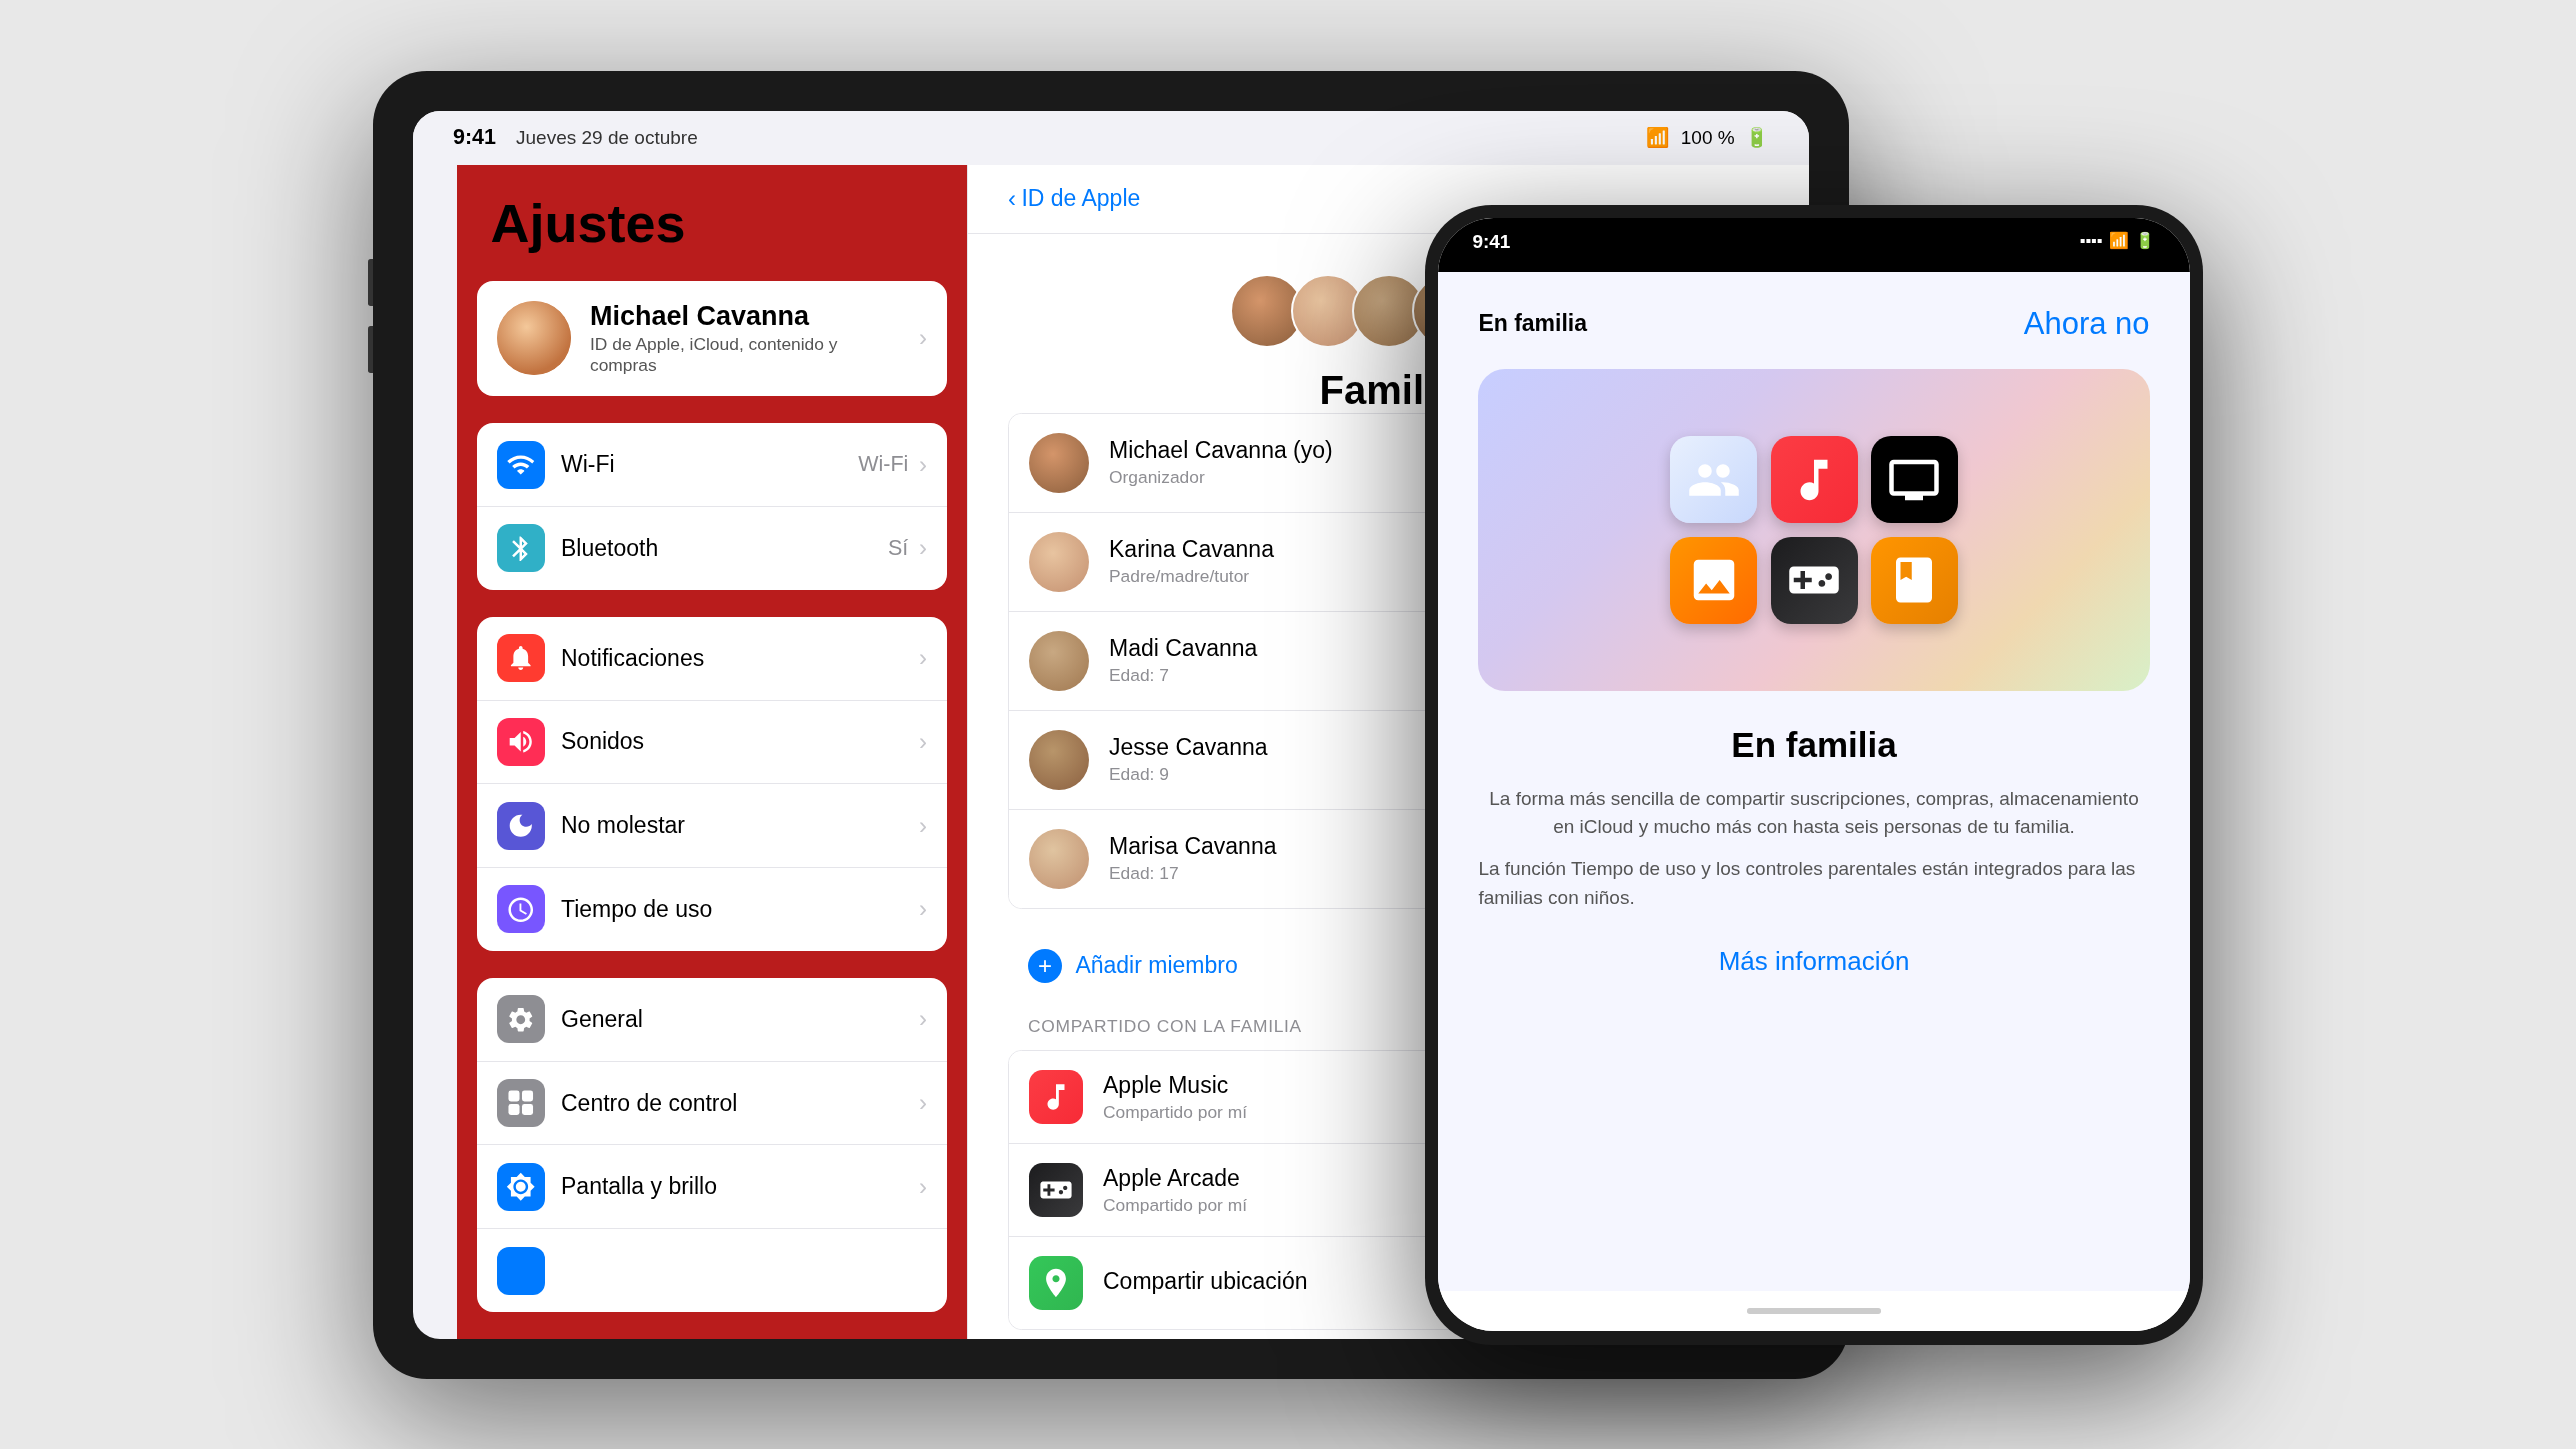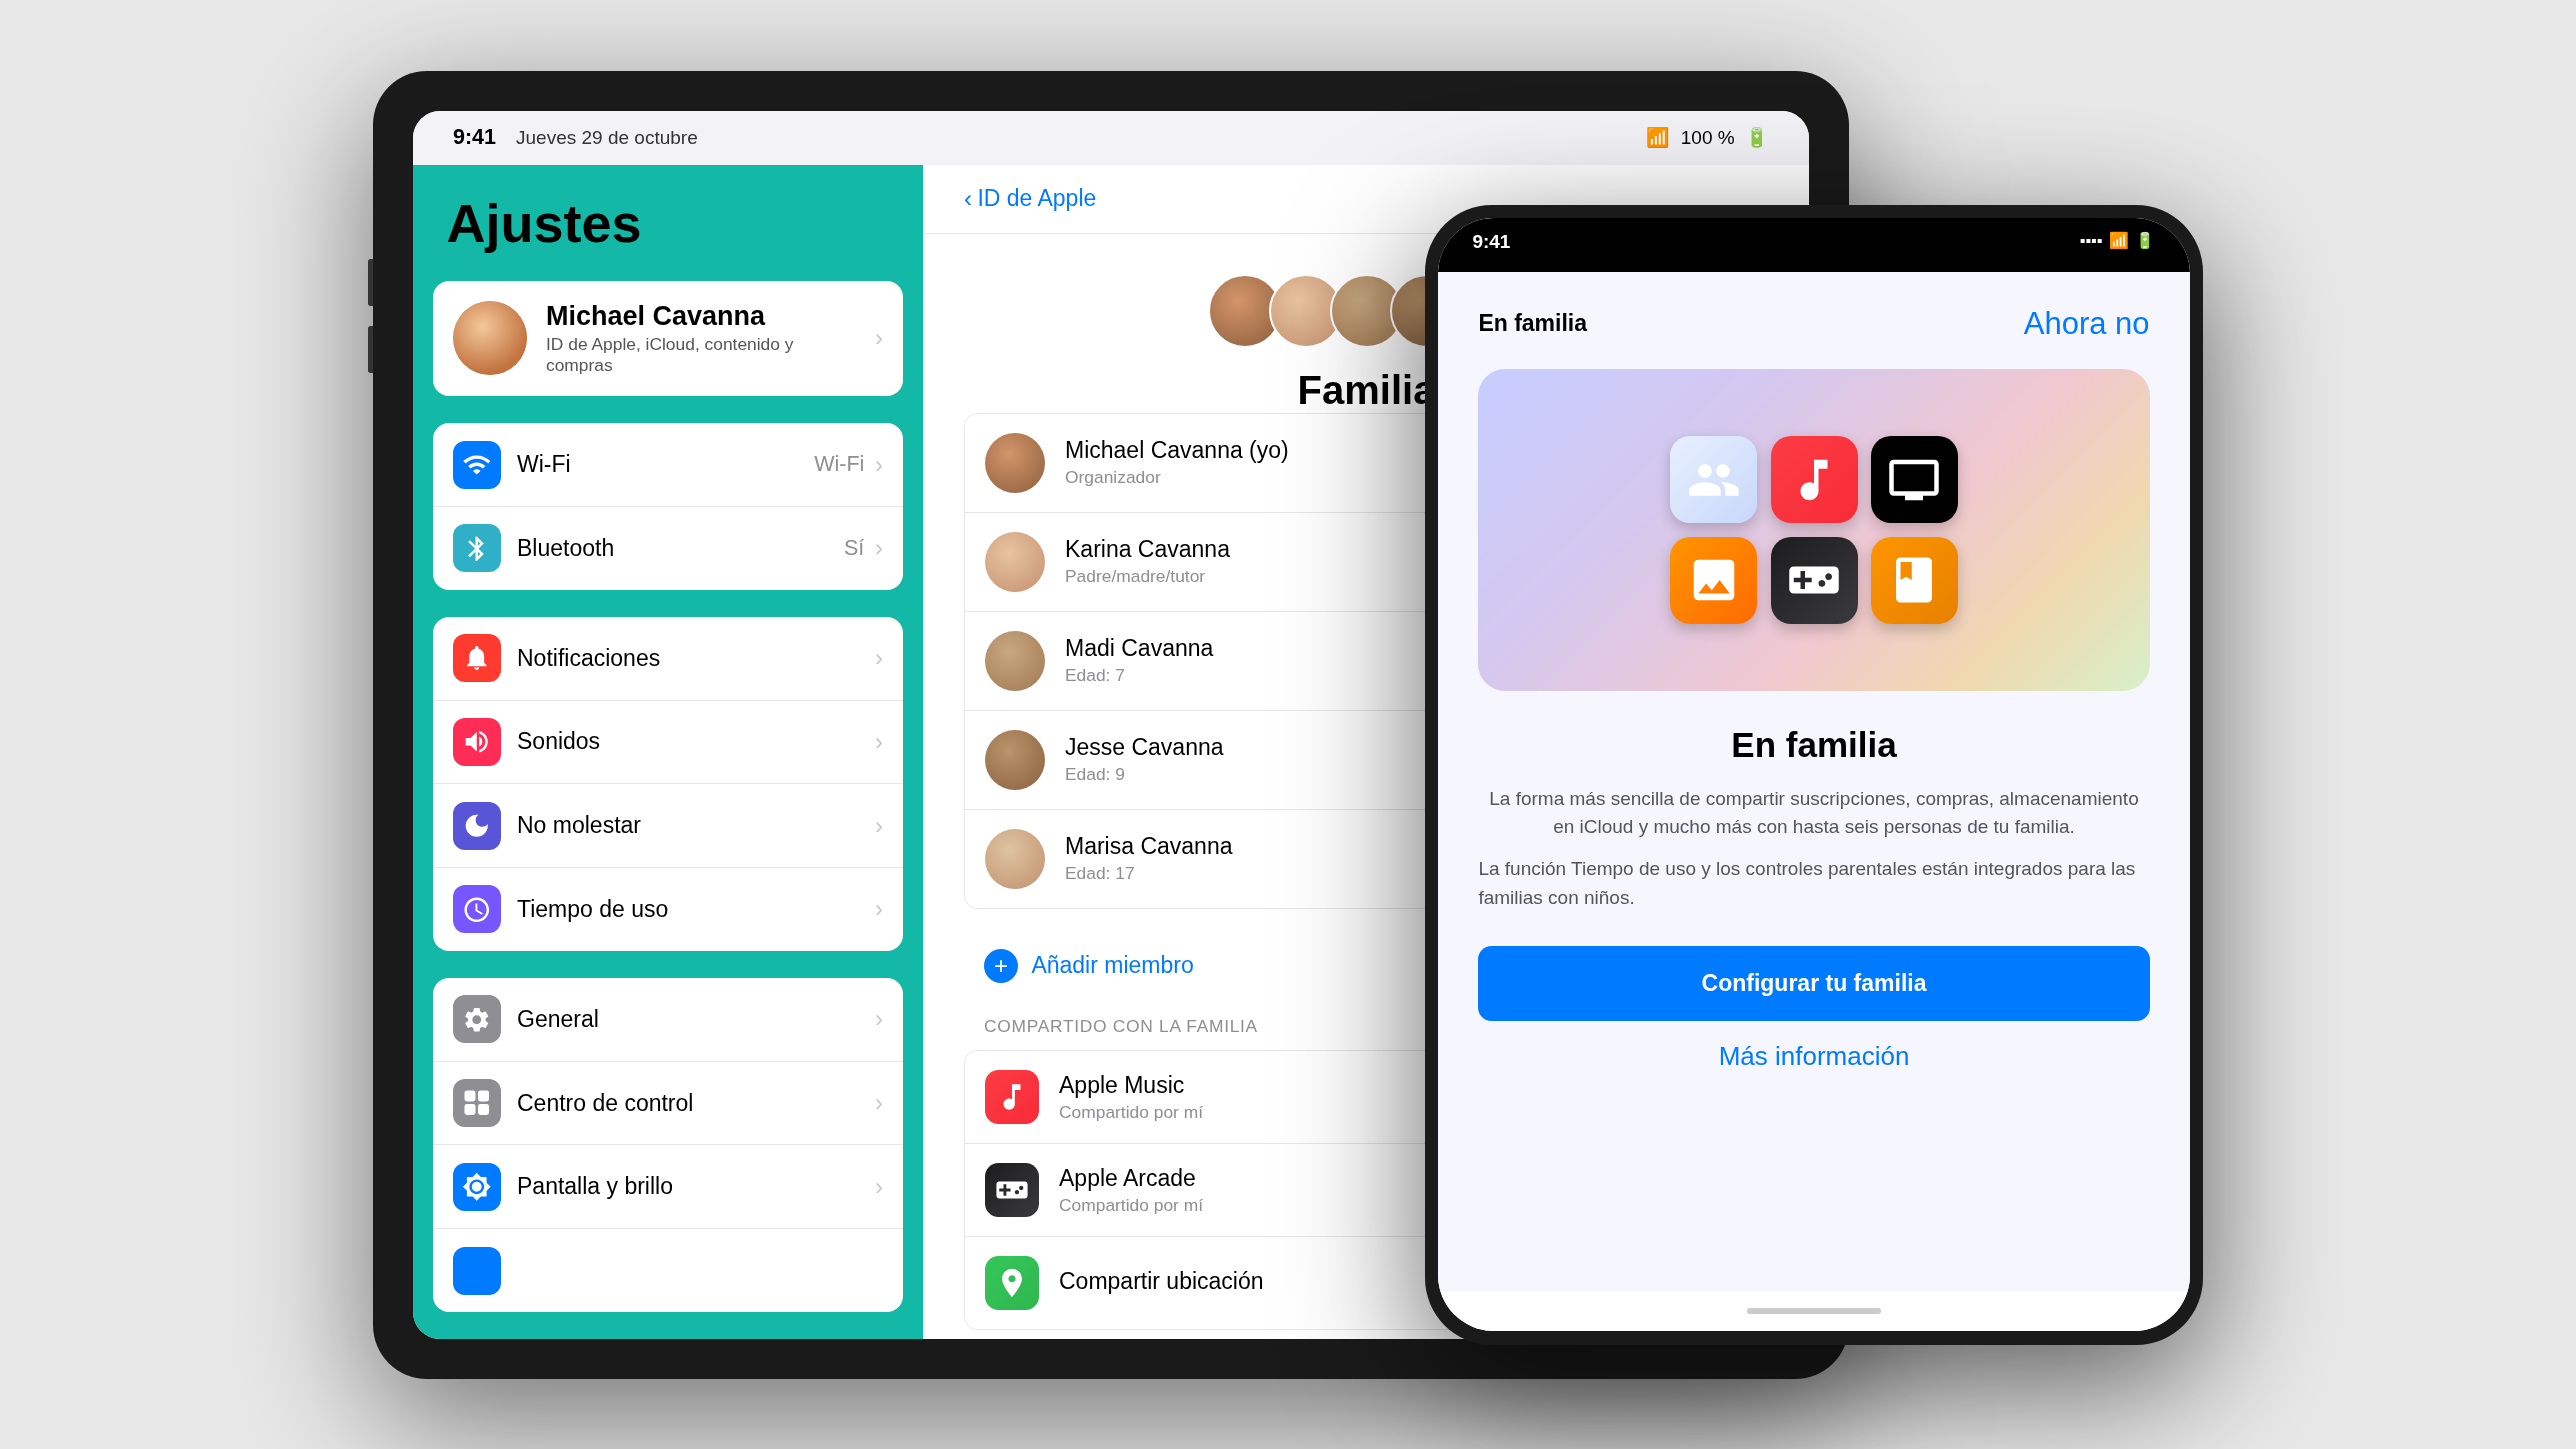--- a/index.html
+++ b/index.html
@@ -82,24 +82,25 @@
 
     .ipad-content {
       flex: 1;
       display: flex;
       overflow: hidden;
     }
 
     
     .settings-sidebar {
       width: 510px;
-      background: #14b8a6;
+      background: #b91c1c;
       padding: 27px 20px;
       overflow-y: auto;
       flex-shrink: 0;
+      margin-left: 44px;
     }
 
     .settings-title {
       font-size: 54px;
       font-weight: 700;
       color: #000;
       padding: 0 13.4px 27px 13.4px;
     }
 
     
@@ -956,21 +957,20 @@
                 </svg>
             </div>
           </div>
         </div>
 
         <div class="iphone-main-title">En familia</div>
 
         <div class="iphone-description">La forma más sencilla de compartir suscripciones, compras, almacenamiento en iCloud y mucho más con hasta seis personas de tu familia.</div>
         <div class="iphone-description-2">La función Tiempo de uso y los controles parentales están integrados para las familias con niños.</div>
 
-        <button class="iphone-cta-button">Configurar tu familia</button>
 
         <div class="iphone-secondary-action">Más información</div>
       </div>
 
       <div class="iphone-home-indicator">
         <div class="home-indicator-bar"></div>
       </div>
     </div>
   </div>
 

